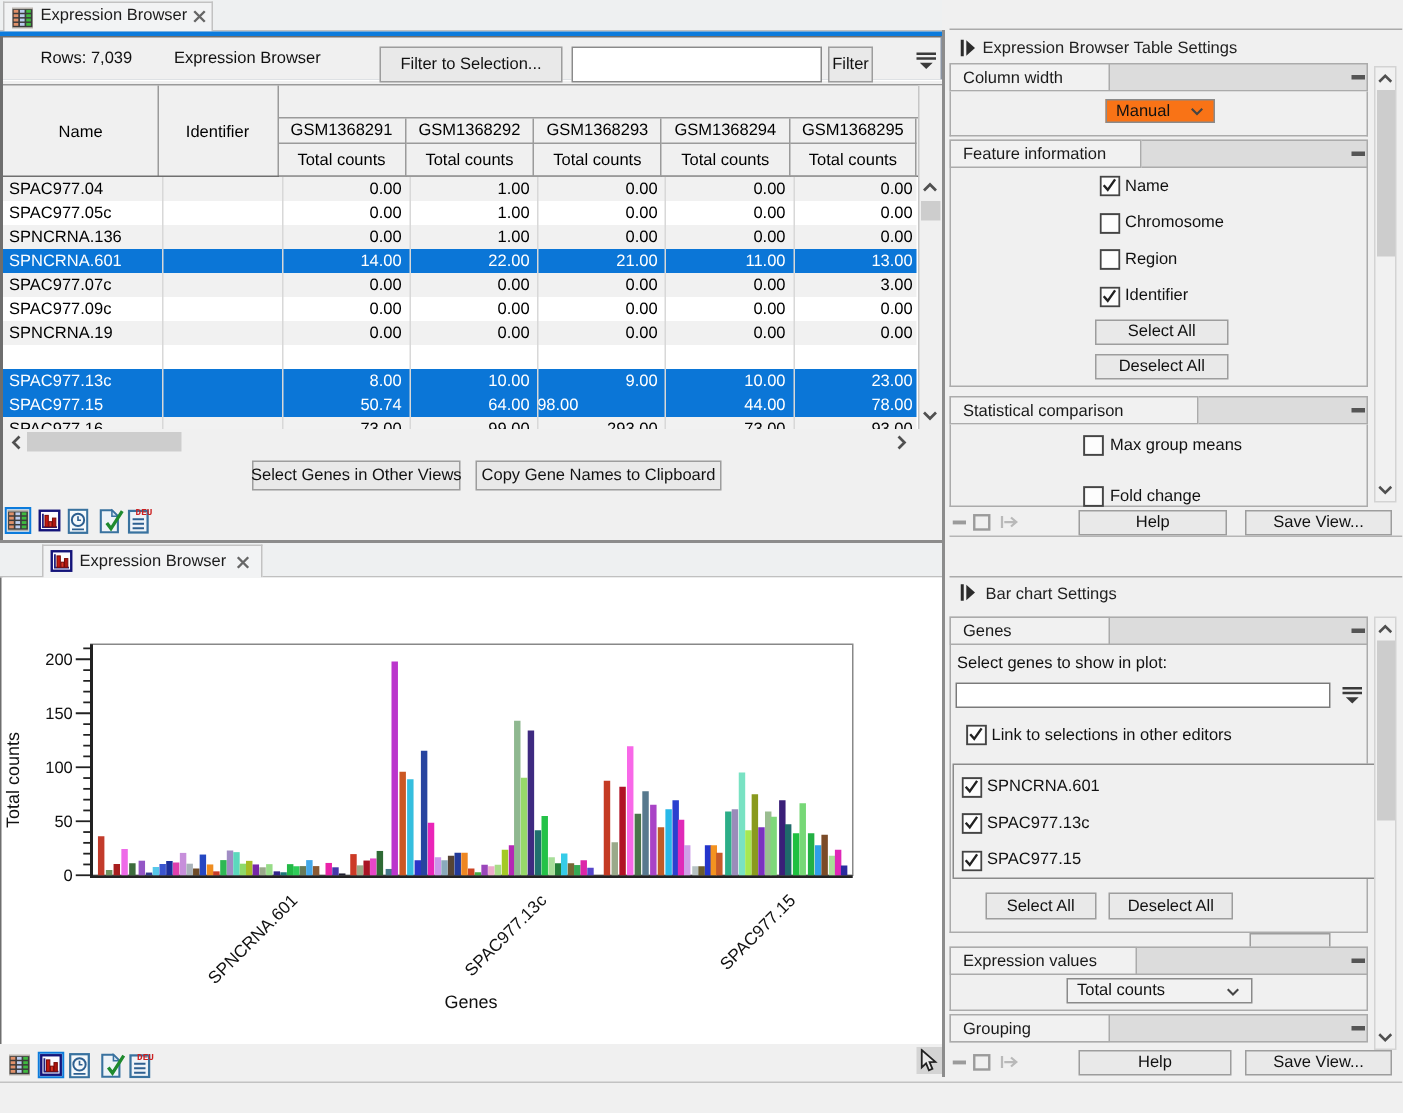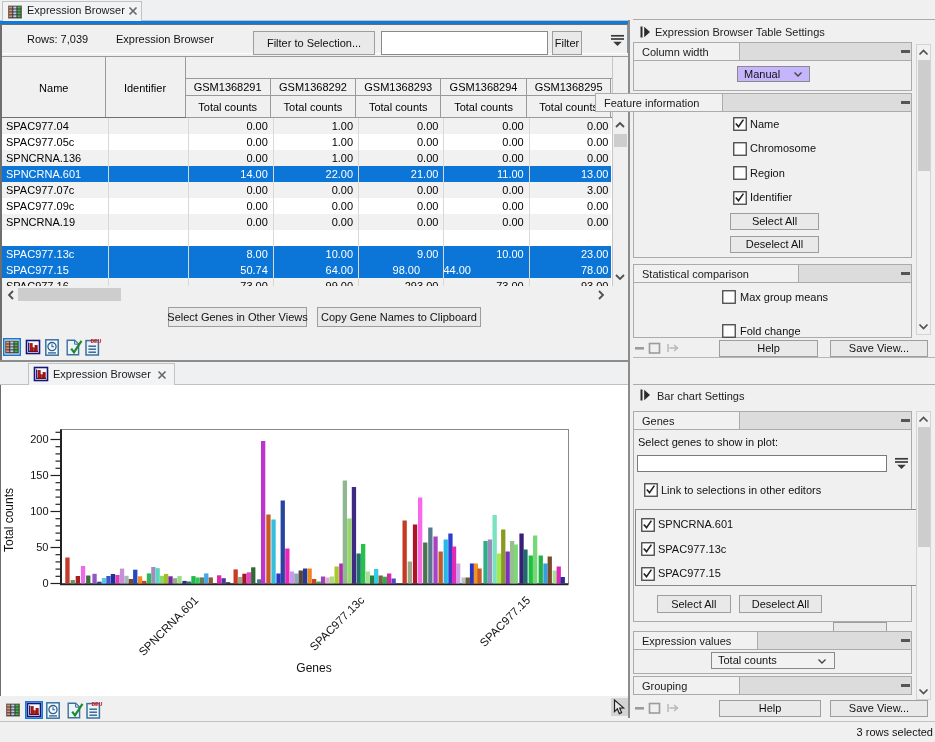--- a/index.html
+++ b/index.html
@@ -134,22 +134,22 @@
         <div style="position:absolute;left:185.5px;top:0;width:80.3px;height:16px;text-align:right">8.00</div>
         <div style="position:absolute;left:270.8px;top:0;width:80.3px;height:16px;text-align:right">10.00</div>
         <div style="position:absolute;left:356.1px;top:0;width:80.3px;height:16px;text-align:right">9.00</div>
         <div style="position:absolute;left:441.4px;top:0;width:80.3px;height:16px;text-align:right">10.00</div>
         <div style="position:absolute;left:526.7px;top:0;width:79.8px;height:16px;text-align:right">23.00</div>
       </div>
 <div style="position:absolute;left:0;top:262px;width:608.5px;height:16px;background:#0b76d7;color:#ffffff;font-size:11px;line-height:16px;overflow:hidden">
         <div style="position:absolute;left:3px;top:0;width:100.5px;height:16px;overflow:hidden;padding-left:1px">SPAC977.15</div>
         <div style="position:absolute;left:185.5px;top:0;width:80.3px;height:16px;text-align:right">50.74</div>
         <div style="position:absolute;left:270.8px;top:0;width:80.3px;height:16px;text-align:right">64.00</div>
-        <div style="position:absolute;left:356.1px;top:0;width:62px;height:16px;text-align:right">98.00</div>
-        <div style="position:absolute;left:441.4px;top:0;width:80.3px;height:16px;text-align:left">44.00</div>
+        <div style="position:absolute;left:356.1px;top:0;width:62px;height:16px;text-align:left">98.00</div>
+        <div style="position:absolute;left:441.4px;top:0;width:80.3px;height:16px;text-align:right">44.00</div>
         <div style="position:absolute;left:526.7px;top:0;width:79.8px;height:16px;text-align:right">78.00</div>
       </div>
 <div style="position:absolute;left:0;top:278px;width:608.5px;height:8px;background:#f1f1f1;color:#000000;font-size:11px;line-height:16px;overflow:hidden">
         <div style="position:absolute;left:3px;top:0;width:100.5px;height:8px;overflow:hidden;padding-left:1px">SPAC977.16</div>
         <div style="position:absolute;left:185.5px;top:0;width:80.3px;height:8px;text-align:right">73.00</div>
         <div style="position:absolute;left:270.8px;top:0;width:80.3px;height:8px;text-align:right">99.00</div>
         <div style="position:absolute;left:356.1px;top:0;width:80.3px;height:8px;text-align:right">293.00</div>
         <div style="position:absolute;left:441.4px;top:0;width:80.3px;height:8px;text-align:right">73.00</div>
         <div style="position:absolute;left:526.7px;top:0;width:79.8px;height:8px;text-align:right">93.00</div>
       </div>
@@ -454,26 +454,26 @@
 <svg style="position:absolute;left:640px;top:26px" width="11" height="12" viewBox="0 0 11 12">
 <rect x="0.5" y="0.5" width="2" height="11" fill="#2b2b2b"></rect>
 <path d="M4.2 0.8 L10 6 L4.2 11.2 Z" fill="#2b2b2b"></path>
 </svg>
 <div class="abs" style="left:655px;top:26px;font-size:11px;color:#222">Expression Browser Table Settings</div>
 
 <div class="ghead" style="left:633px;top:42px;width:279px;height:19px"></div>
 <div class="gheadtab" style="left:633px;top:42px;width:107px;height:19px">Column width</div>
 <div class="glyph-minus" style="left:901px;top:50px"></div>
 <div class="abs" style="left:633px;top:61px;width:279px;height:30px;background:#f0f0f0;border:1px solid #ababab;border-top:none"></div>
-<div class="abs" style="left:737px;top:66px;width:73px;height:16px;background:#c4b5fd;border:1px solid #8a8a8a;font-size:11px;color:#111;line-height:14px;padding-left:6px">Manual</div>
+<div class="abs" style="left:737px;top:66px;width:73px;height:16px;background:#f97316;border:1px solid #8a8a8a;font-size:11px;color:#111;line-height:14px;padding-left:6px">Manual</div>
 <svg class="abs" style="left:793px;top:71px" width="10" height="7" viewBox="0 0 10 7">
       <path d="M1.5 1.5 L5 5 L8.5 1.5" fill="none" stroke="#444" stroke-width="1.4"></path>
     </svg>
 <div class="ghead" style="left:633px;top:93px;width:279px;height:19px"></div>
-<div class="gheadtab" style="left:595px;top:93px;width:128px;height:19px">Feature information</div>
+<div class="gheadtab" style="left:633px;top:93px;width:128px;height:19px">Feature information</div>
 <div class="glyph-minus" style="left:901px;top:101px"></div>
 <div class="abs" style="left:633px;top:112px;width:279px;height:146px;background:#f0f0f0;border:1px solid #ababab;border-top:none"></div>
 <svg style="position:absolute;left:732.5px;top:117px" width="14" height="14" viewBox="0 0 14 14">
 <rect x="0.75" y="0.75" width="12.5" height="12.5" fill="#fdfdfd" stroke="#454545" stroke-width="1.3"></rect>
 <path d="M2.8 6.5 L5.5 9.6 L10.4 2.6" fill="none" stroke="#222" stroke-width="1.6"></path>
 </svg>
 <div class="abs" style="left:750px;top:117.5px;font-size:11px;color:#111">Name</div>
 <svg style="position:absolute;left:732.5px;top:141.5px" width="14" height="14" viewBox="0 0 14 14">
 <rect x="0.75" y="0.75" width="12.5" height="12.5" fill="#fdfdfd" stroke="#454545" stroke-width="1.3"></rect>
 
@@ -583,14 +583,13 @@
 <div class="abs" style="left:916px;top:411px;width:15px;height:289px;background:#f1f1f1;border:1px solid #d3d3d3"></div>
 <svg class="abs" style="left:918px;top:415px" width="11" height="9" viewBox="0 0 11 9">
       <path d="M1.5 6.5 L5.5 2.5 L9.5 6.5" fill="none" stroke="#505050" stroke-width="1.7"></path>
     </svg>
 <div class="abs" style="left:917.5px;top:427px;width:12px;height:120px;background:#cdcdcd"></div>
 <svg class="abs" style="left:918px;top:687px" width="11" height="9" viewBox="0 0 11 9">
       <path d="M1.5 2.5 L5.5 6.5 L9.5 2.5" fill="none" stroke="#505050" stroke-width="1.7"></path>
     </svg>
 
 <div class="abs" style="left:0;top:721px;width:935px;height:21px;background:#f0f0f0;border-top:1px solid #c2c2c2"></div>
-<div class="abs" style="left:0;top:726px;width:933px;text-align:right;font-size:11px;color:#111">3 rows selected</div>
 
 </div>
 </body></html>

